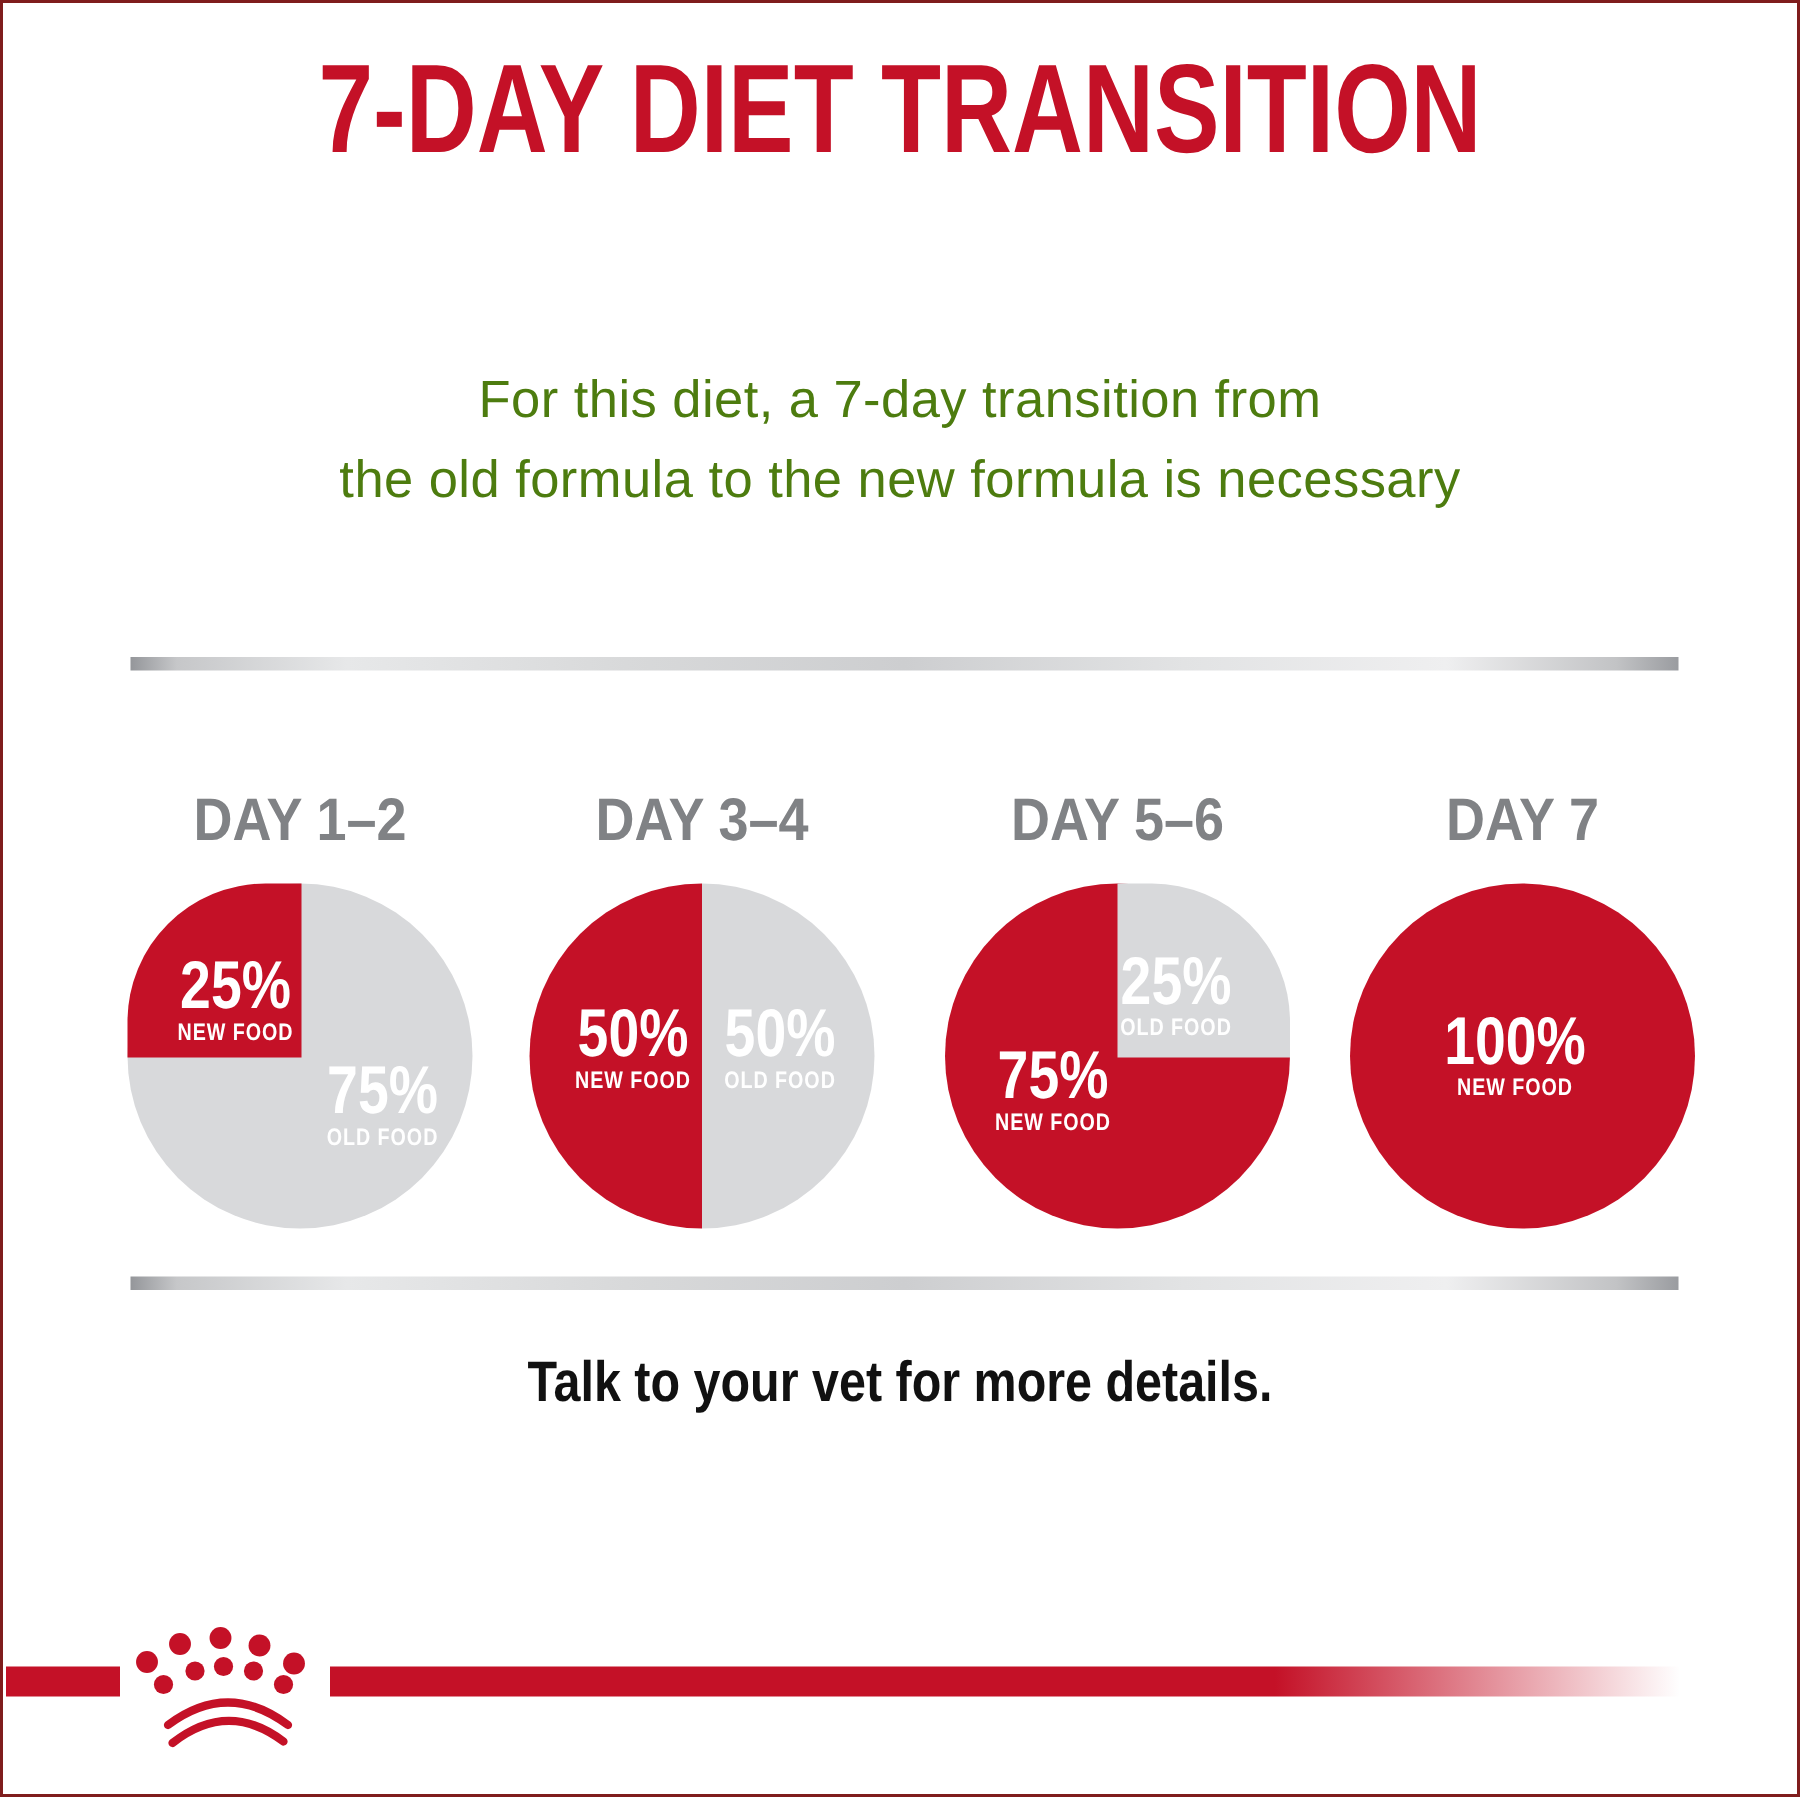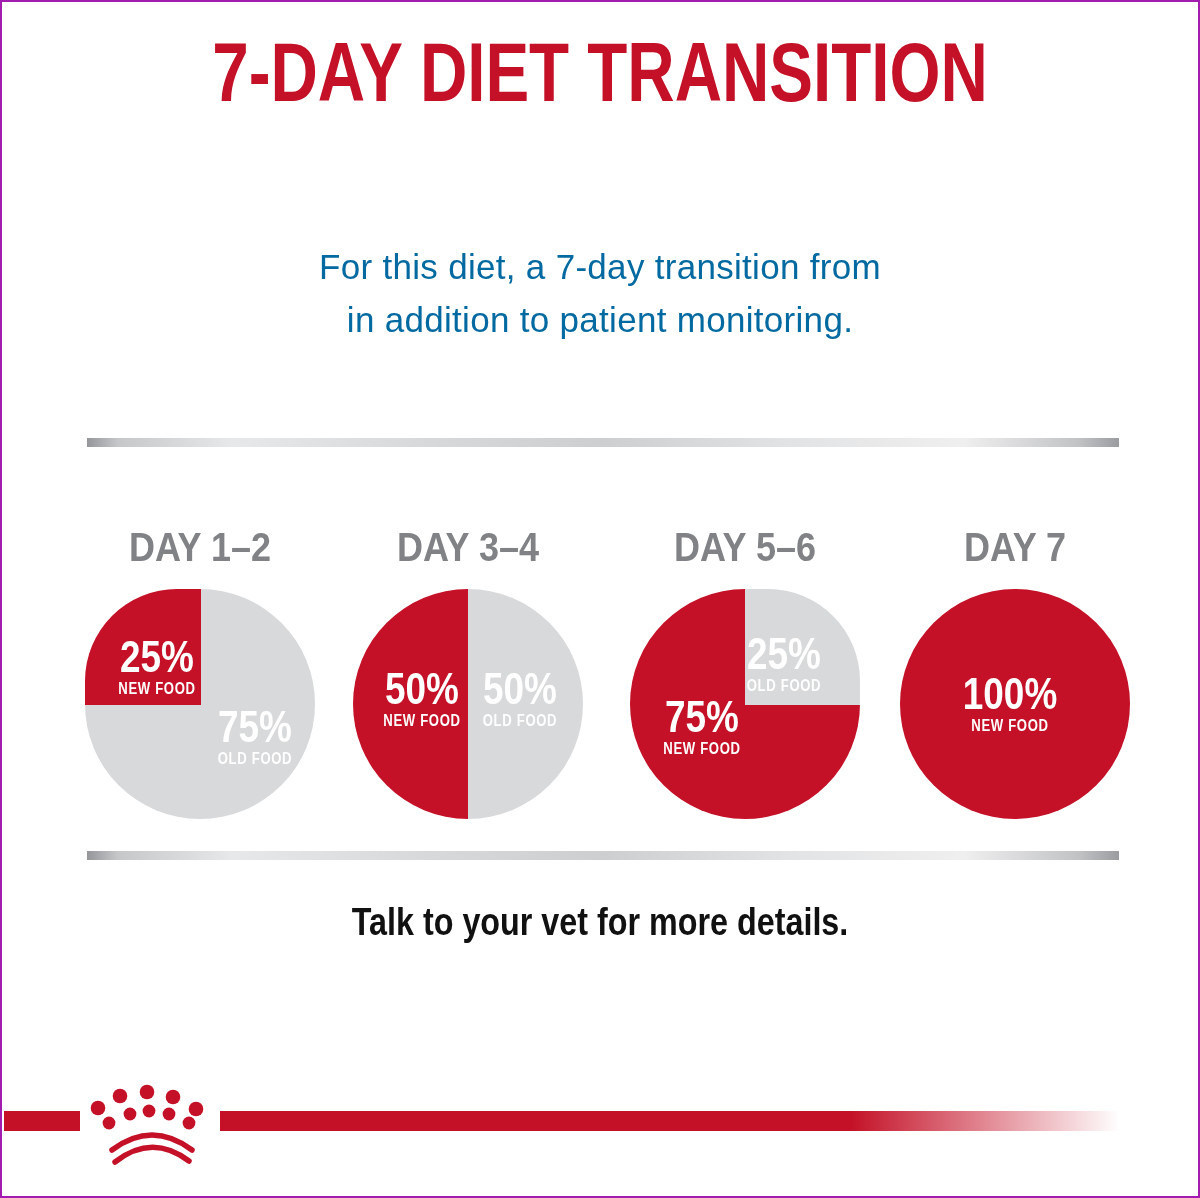--- a/index.html
+++ b/index.html
@@ -1,37 +1,37 @@
 <!DOCTYPE html>
 <html><head>
 <meta charset="utf-8">
 <style>
   html,body{margin:0;padding:0;background:#ffffff;}
   #page{
     position:relative;
     width:1200px;height:1198px;
     background:#ffffff;
-    border:2px solid #a21caf;
+    border:2px solid #7f1d1d;
     box-sizing:border-box;
     overflow:hidden;
     font-family:"Liberation Sans","DejaVu Sans",sans-serif;
   }
   .title{
     position:absolute;top:26px;left:0;width:100%;
     text-align:center;
     font-size:84px;font-weight:bold;line-height:88px;
     color:#C41127;
     transform:scaleX(0.78);
     white-space:nowrap;
   }
   .intro{
     position:absolute;top:238px;left:0;width:100%;
     text-align:center;
     font-size:35px;line-height:53px;font-weight:400;
-    color:#0369a1;
+    color:#4d7c0f;
     letter-spacing:0.3px;
   }
   .divider{
     position:absolute;left:85px;width:1032px;height:9px;
     background:linear-gradient(90deg,
       #94969a 0%, #c6c7c9 3%, #e7e8e9 14%, #d8d9da 32%,
       #cdced0 50%, #e2e3e4 68%, #efeff0 85%, #c2c3c5 96%, #9a9ca0 100%);
   }
   .divider.top{top:436px;}
   .divider.bottom{top:849px;}
@@ -82,21 +82,21 @@
 </style>
 </head>
 <body>
 
 <div id="page">
 
   <div class="title">7-DAY DIET TRANSITION</div>
 
   <div class="intro">
     <div>For this diet, a 7-day transition from</div>
-    <div>in addition to patient monitoring.</div>
+    <div>the old formula to the new formula is necessary</div>
   </div>
 
   <div class="divider top"></div>
 
   <div class="col" style="left:83px">
     <div class="day-label">DAY 1–2</div>
     <div class="pie pie-gray">
       <div class="wedge wedge-tl"></div>
       <div class="slice-label" style="left:72px;top:78px">
         <div class="pct">25%</div>

